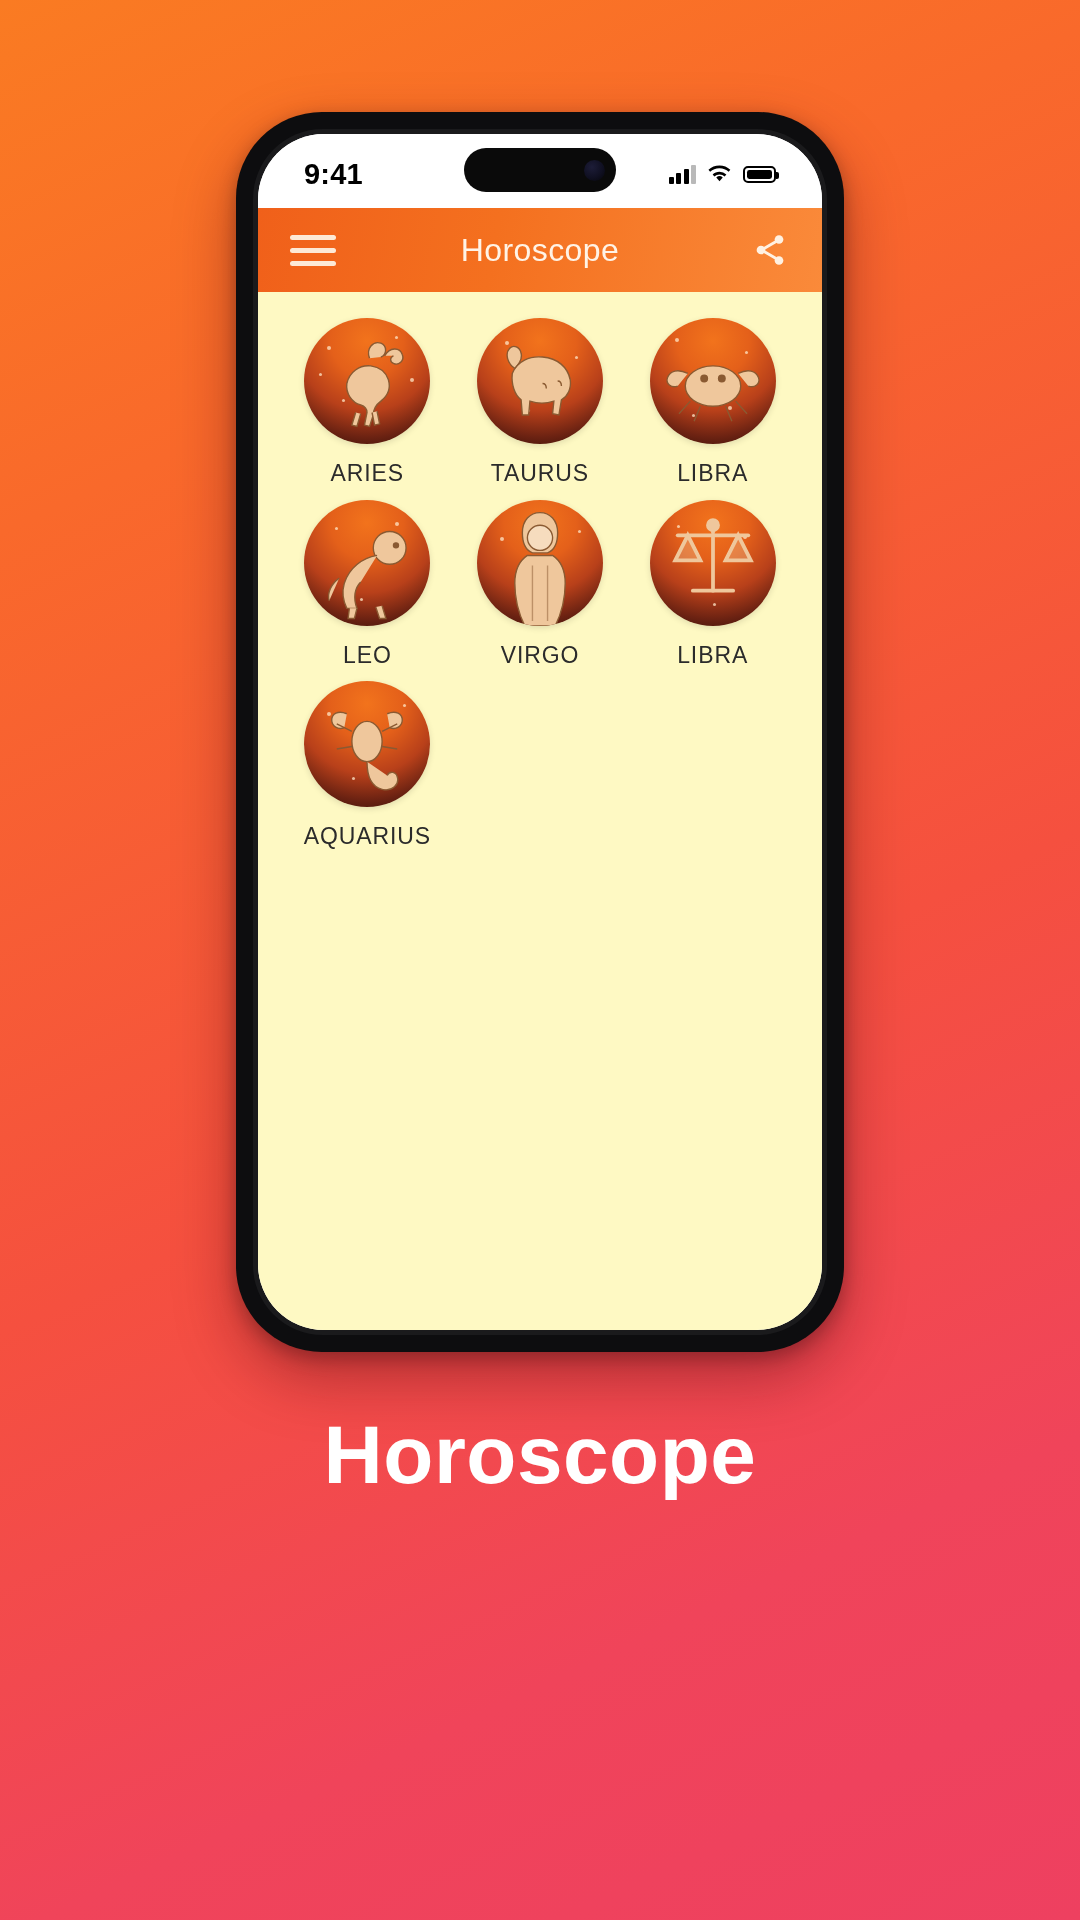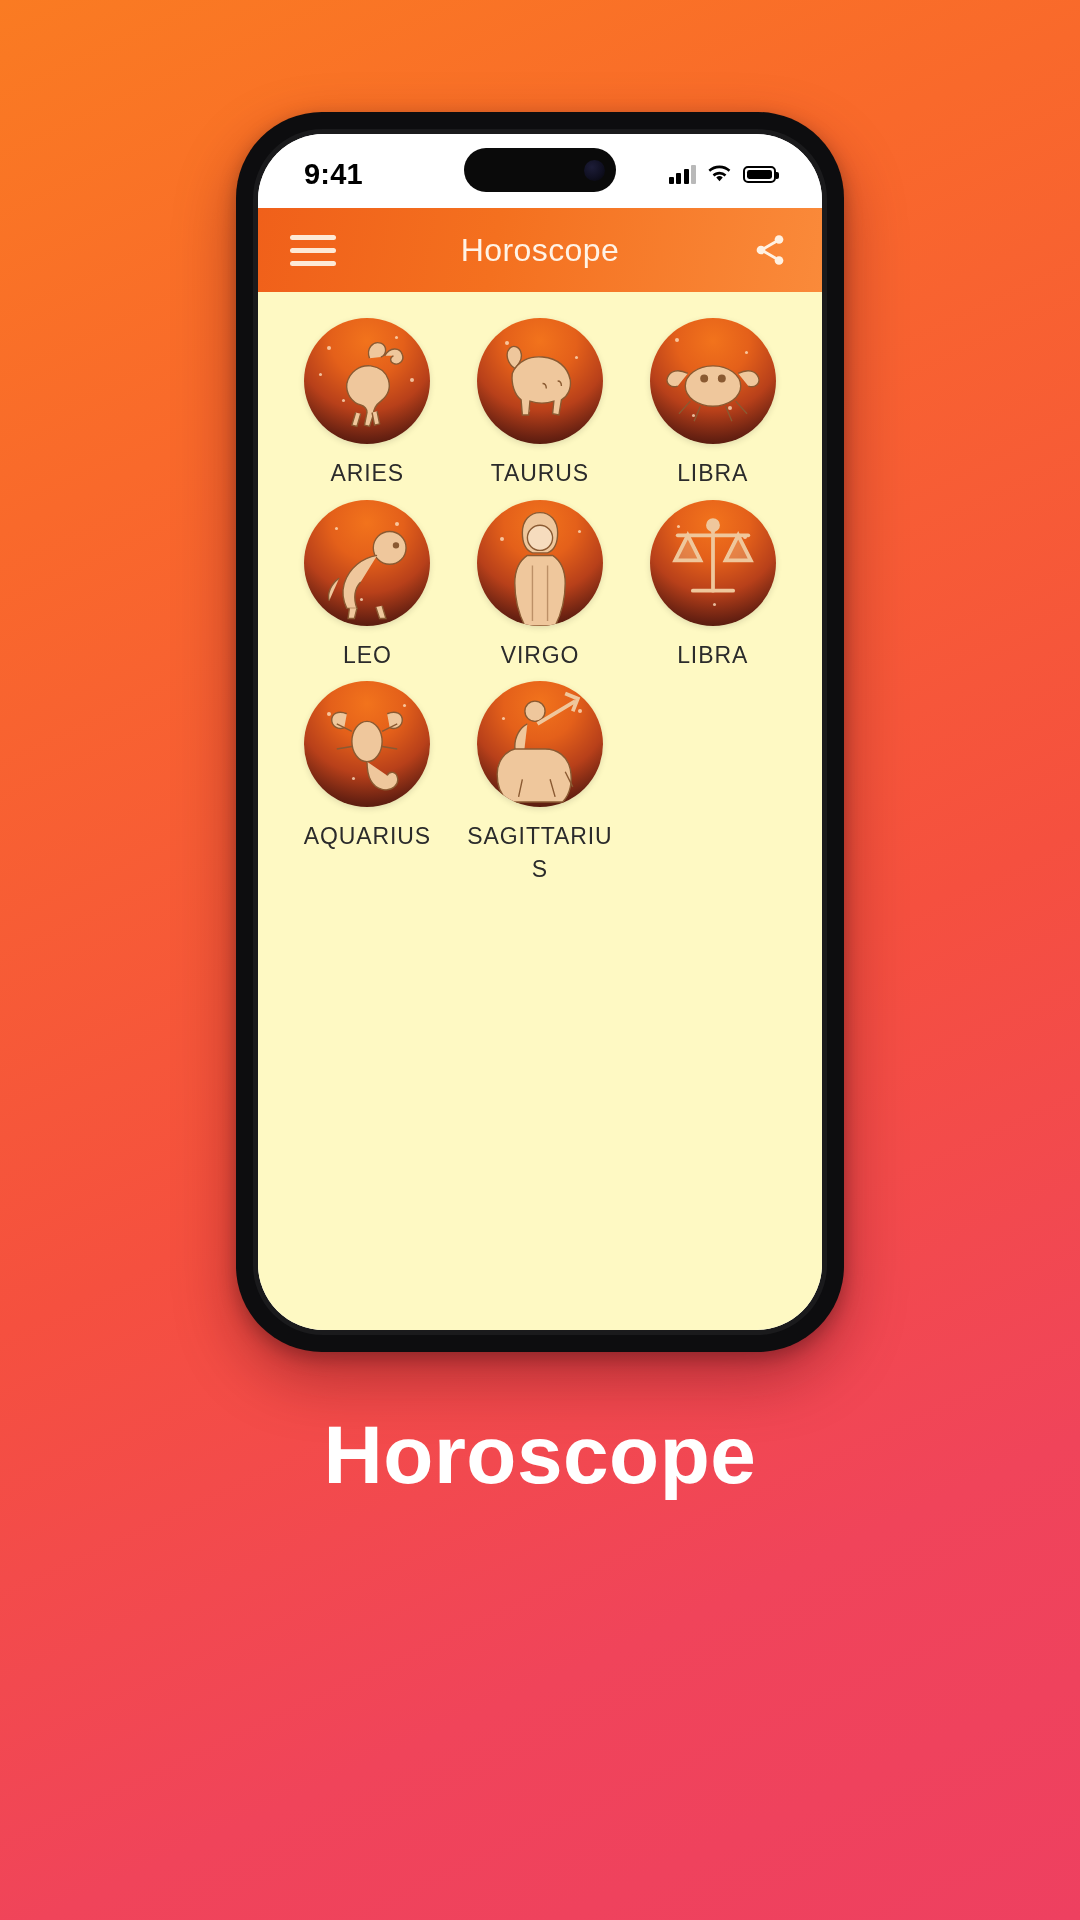--- a/index.html
+++ b/index.html
@@ -314,41 +314,20 @@
                         <ellipse cx="50" cy="48" rx="12" ry="16"></ellipse>
                         <path d="M50 64c0 12 4 20 12 22 8 2 14-4 12-10-1-4-6-5-8-1"></path>
                         <path d="M38 40l-12-6M62 40l12-6M38 52l-12 2M62 52l12 2"></path>
                       </g>
                     </svg>
                   </span>
               </div>
               <div class="zlabel">AQUARIUS</div>
             </div>
 
-            <div class="zitem">
-              <div class="zcircle">
-                <span class="stars">
-                    <i style="left:20%;top:28%;width:3px;height:3px"></i>
-                    <i style="left:80%;top:22%;width:4px;height:4px"></i>
-                    <i style="left:44%;top:80%;width:3px;height:3px"></i>
-                  </span>
-                <span class="zglyph">
-                    <svg viewBox="0 0 100 100">
-                      <g fill="#EFC79C" stroke="#8A5A32" stroke-width="1.1">
-                        <circle cx="46" cy="24" r="8"></circle>
-                        <path d="M40 34c-6 3-10 10-10 18 0 6 2 12 6 16"></path>
-                        <path d="M30 54c-8 2-14 10-14 20 0 10 4 18 10 22h42c6-6 8-16 6-26-2-10-10-16-20-16z"></path>
-                        <path d="M48 34l30-18M70 10l10 4-4 10" fill="none" stroke="#EFC79C" stroke-width="3"></path>
-                        <path d="M36 78l-3 14M58 78l4 14M70 72l6 12"></path>
-                      </g>
-                    </svg>
-                  </span>
-              </div>
-              <div class="zlabel">SAGITTARIUS</div>
-            </div>
 
 
 
 
           </div>
         </div>
 
       </div>
     </div>
   </div>

